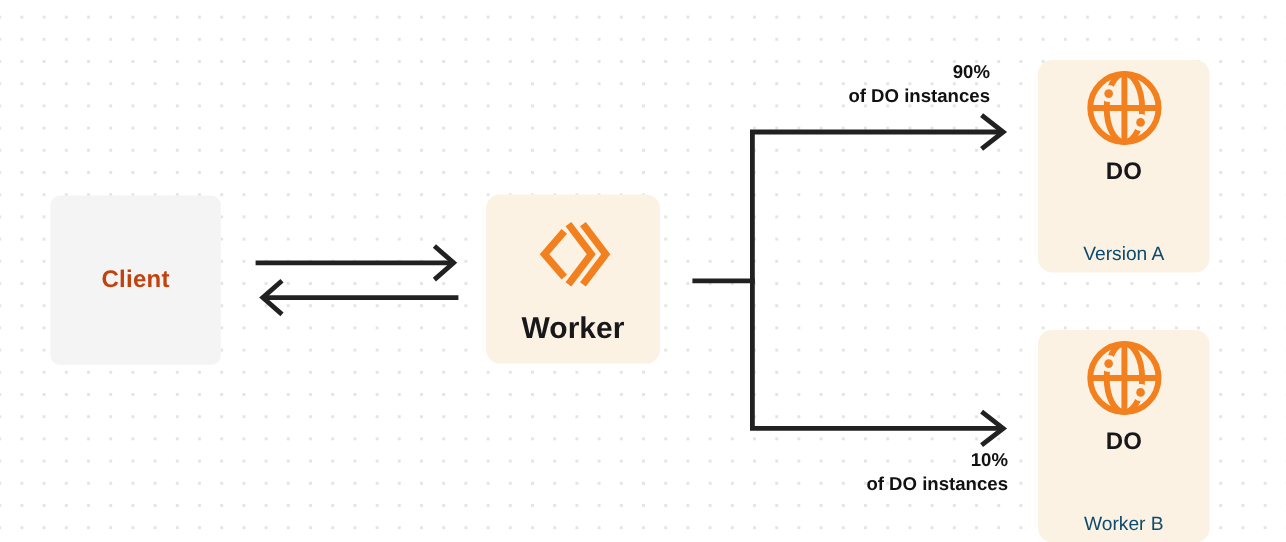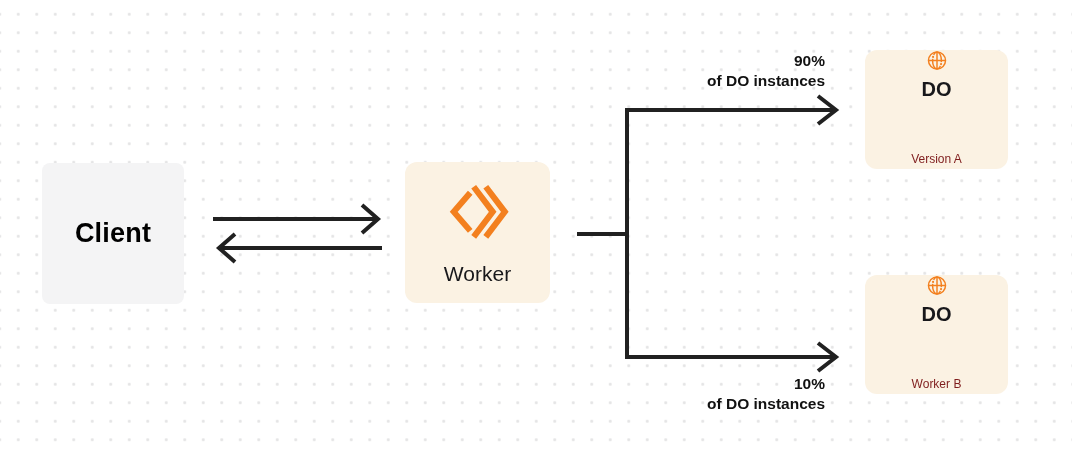--- a/index.html
+++ b/index.html
@@ -31,70 +31,70 @@
     justify-content: center;
     box-sizing: border-box;
   }
   .node-client {
     left: 42px; top: 163px;
     width: 142px; height: 141px;
     background: #f4f4f5;
     border-radius: 8px;
   }
   .client-label {
-    font-size: 27px;
+    font-size: 20px;
     font-weight: 700;
-    color: #000000;
+    color: #c2410c;
     letter-spacing: 0.2px;
   }
   .node-worker {
     left: 405px; top: 162px;
     width: 145px; height: 141px;
     background: #fbf2e3;
     border-radius: 12px;
     gap: 18px;
   }
   .worker-label {
-    font-size: 21px;
-    font-weight: 400;
+    font-size: 25px;
+    font-weight: 700;
     color: #18181b;
     line-height: 26px;
   }
   .node-do {
-    width: 143px; height: 119px;
+    width: 143px; height: 177px;
     background: #fbf2e3;
     border-radius: 12px;
   }
   .node-do-a { left: 865px; top: 50px; }
   .node-do-b { left: 865px; top: 275px; }
   .do-title {
     font-size: 20px;
     font-weight: 700;
     color: #18181b;
     line-height: 24px;
     margin-top: 6px;
   }
   .do-subtitle {
-    font-size: 12px;
+    font-size: 16px;
     font-weight: 400;
-    color: #7f1d1d;
+    color: #0c4a6e;
     line-height: 20px;
     margin-top: 48px;
   }
   .edge-label {
     position: absolute;
     width: 210px;
     text-align: right;
     font-size: 15.5px;
     font-weight: 700;
     color: #111111;
     line-height: 20px;
   }
   .edge-label-top { left: 615px; top: 51px; }
-  .edge-label-bottom { left: 615px; top: 374px; }
+  .edge-label-bottom { left: 630px; top: 374px; }
   .icon { display: block; }
 </style>
 </head>
 <body>
 
 <div class="canvas">
 
   <svg class="connectors" width="1072" height="452" viewBox="0 0 1072 452">
     <g stroke="#212121" stroke-width="4" fill="none" stroke-linejoin="miter" stroke-linecap="butt">
       <path d="M213,219 H376"></path>

